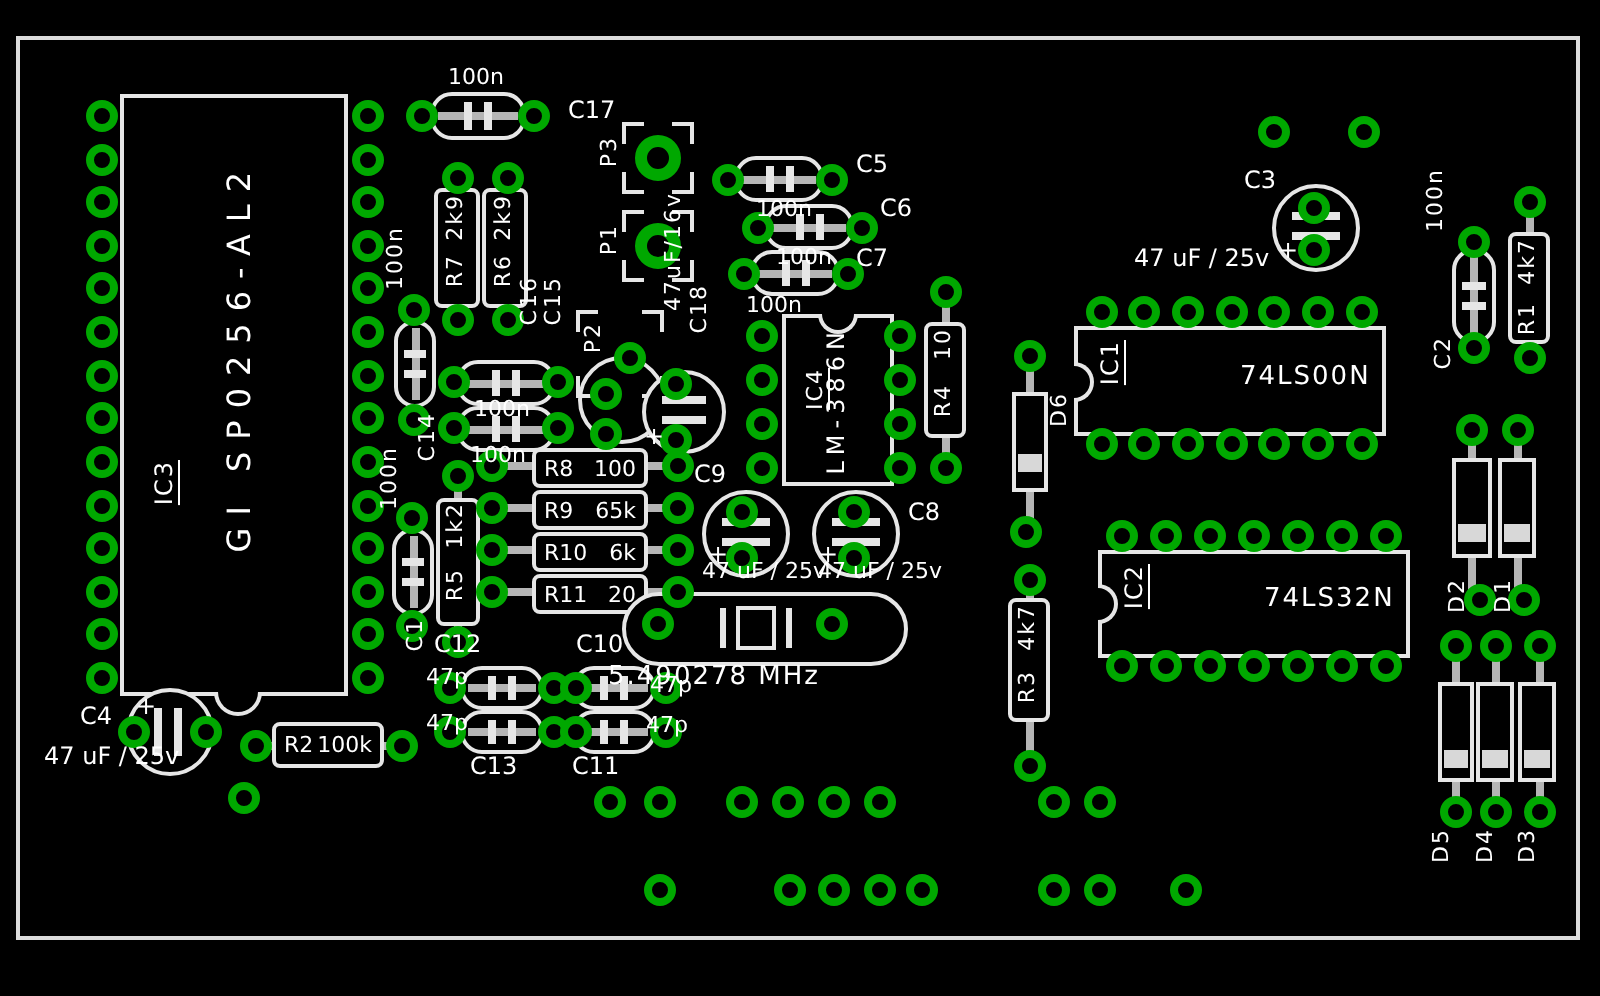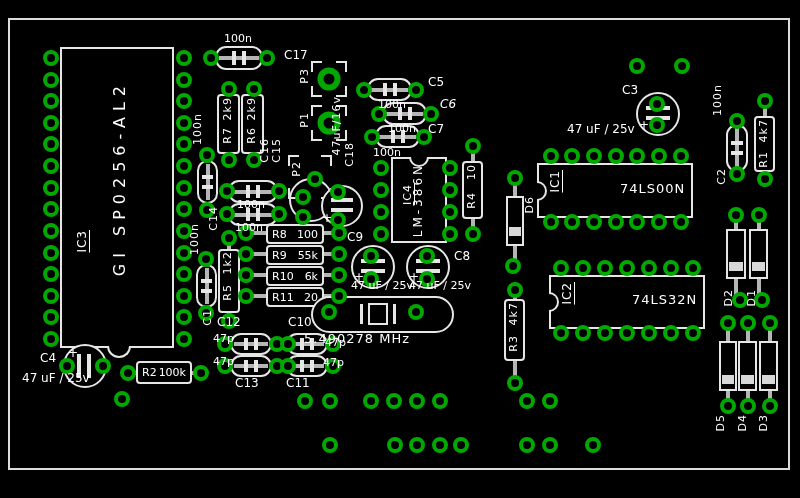--- a/index.html
+++ b/index.html
@@ -254,21 +254,21 @@
       <i class="b x1"></i>
       <i class="b x2"></i>
   </div>
   <div class="lbl" style="left:428px;top:76px;">C5</div>
   <div class="lbl s" style="left:378px;top:99px;">100n</div>
   <div class="caph" style="left:382px;top:102px;width:45px;height:23px;">
     <i class="ld"></i>
       <i class="b x1"></i>
       <i class="b x2"></i>
   </div>
-  <div class="lbl" style="left:440px;top:98px;font-style:italic;">C6</div>
+  <div class="lbl" style="left:440px;top:98px;">C6</div>
   <div class="lbl s" style="left:388px;top:123px;">100n</div>
   <div class="caph" style="left:375px;top:125px;width:45px;height:23px;">
     <i class="ld"></i>
       <i class="b x1"></i>
       <i class="b x2"></i>
   </div>
   <div class="lbl" style="left:428px;top:123px;">C7</div>
   <div class="lbl s" style="left:373px;top:147px;">100n</div>
   <div>
       <div class="pad" style="left: 364px; top: 90px;"></div>
@@ -307,21 +307,21 @@
   <div class="res" style="left:266px;top:224px;width:58px;height:20px;">
     <div class="rt">
         <span>R8</span>
         <span>100</span>
       </div>
   </div>
   <div class="lead" style="left:250px;top:252px;width:90px;height:4px;"></div>
   <div class="res" style="left:266px;top:245px;width:58px;height:20px;">
     <div class="rt">
         <span>R9</span>
-        <span>55k</span>
+        <span>65k</span>
       </div>
   </div>
   <div class="lead" style="left:250px;top:273px;width:90px;height:4px;"></div>
   <div class="res" style="left:266px;top:266px;width:58px;height:20px;">
     <div class="rt">
         <span>R10</span>
         <span>6k</span>
       </div>
   </div>
   <div class="lead" style="left:250px;top:294px;width:90px;height:4px;"></div>

